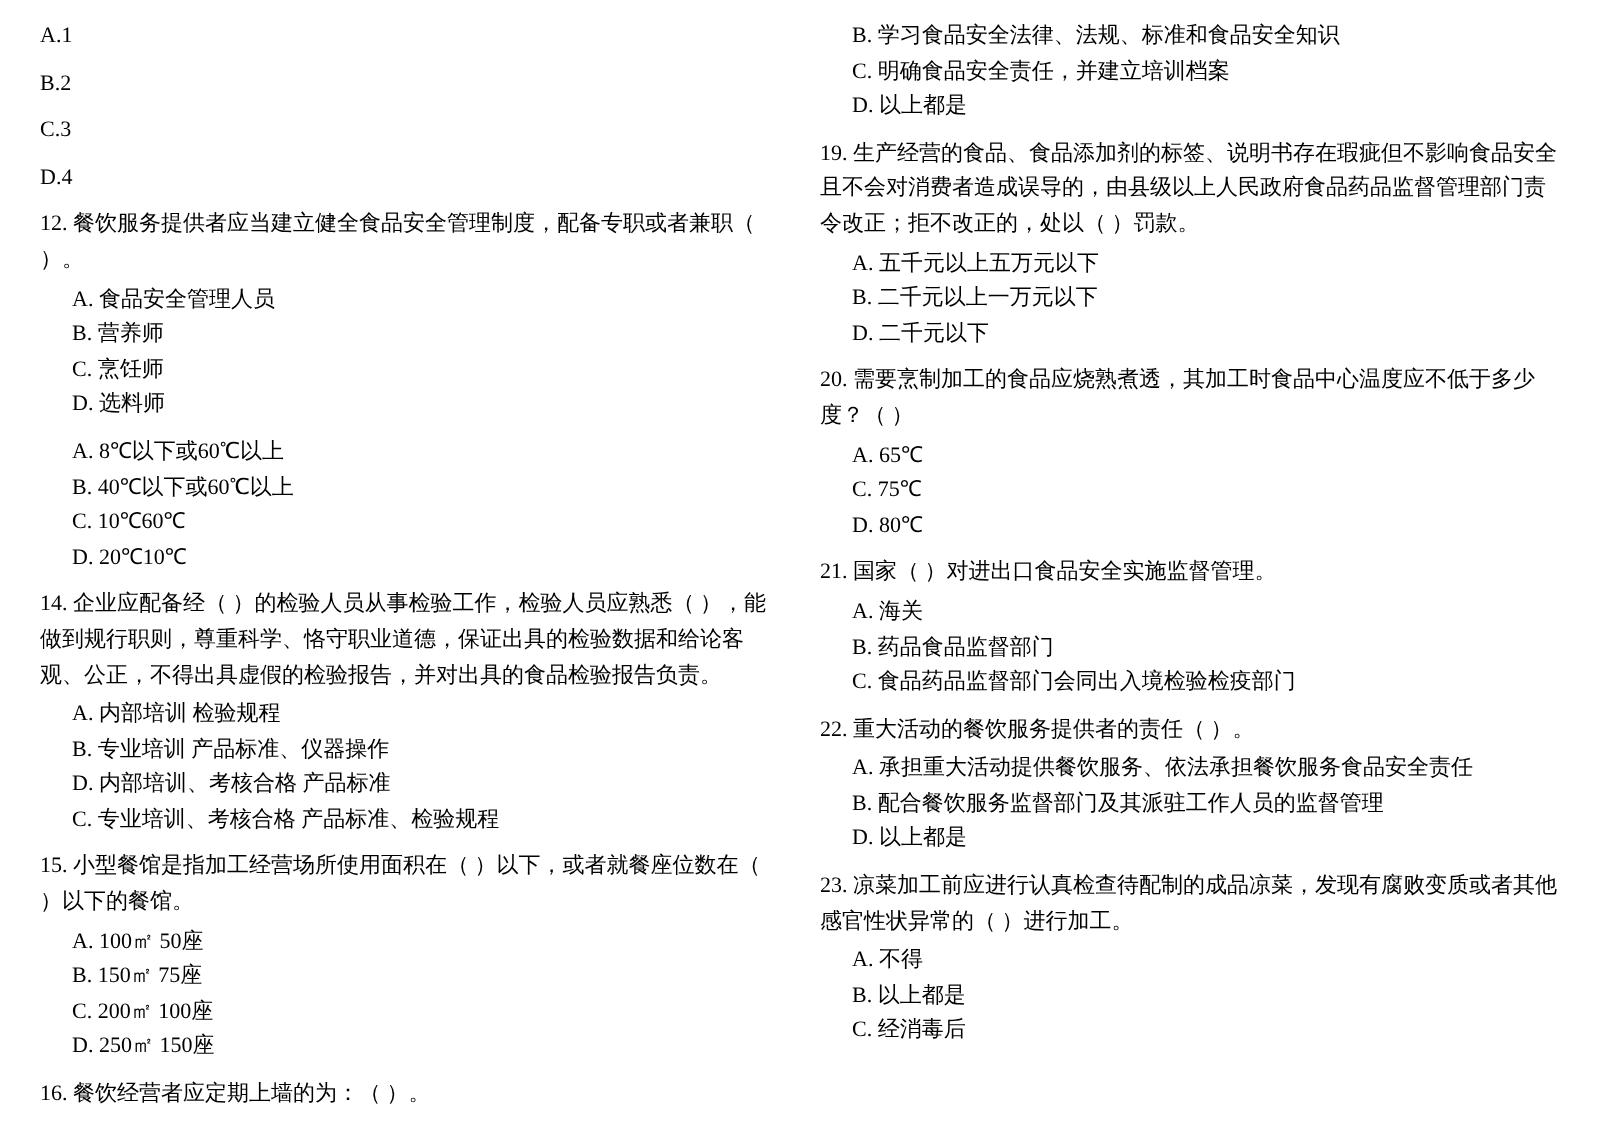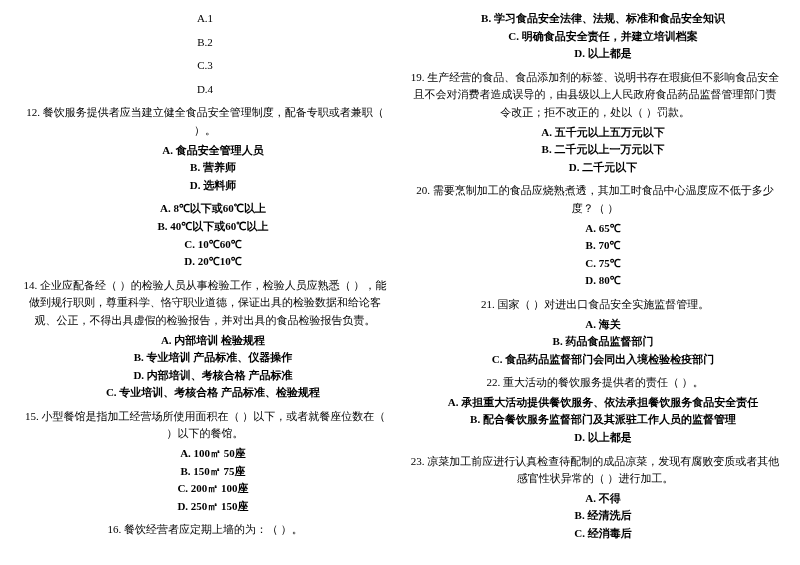--- a/index.html
+++ b/index.html
@@ -22,32 +22,30 @@
     .two-column {
       display: flex;
       gap: 20px;
     }
     .column {
       flex: 1;
     }
     .question-block {
       margin-bottom: 6px;
       line-height: 1.6;
-      text-align: center;
     }
     .question-text {
       display: block;
       text-indent: 0;
       margin-bottom: 2px;
     }
     .option {
       display: block;
       padding-left: 16px;
       line-height: 1.6;
-      font-weight: bold;
     }
   </style>
 </head>
 <body>
 
 <div class="page-container">
   <div class="two-column">
 
     <div class="column">
 
@@ -64,20 +62,21 @@
       </div>
 
       <div class="question-block">
         <span class="question-text">D.4</span>
       </div>
 
       <div class="question-block">
         <span class="question-text">12. 餐饮服务提供者应当建立健全食品安全管理制度，配备专职或者兼职（    ）。</span>
         <span class="option">A. 食品安全管理人员</span>
         <span class="option">B. 营养师</span>
+        <span class="option">C. 烹饪师</span>
         <span class="option">D. 选料师</span>
       </div>
 
       <div class="question-block">
         <span class="option">A. 8℃以下或60℃以上</span>
         <span class="option">B. 40℃以下或60℃以上</span>
         <span class="option">C. 10℃60℃</span>
         <span class="option">D. 20℃10℃</span>
       </div>
 
@@ -115,21 +114,20 @@
       <div class="question-block">
         <span class="question-text">19. 生产经营的食品、食品添加剂的标签、说明书存在瑕疵但不影响食品安全且不会对消费者造成误导的，由县级以上人民政府食品药品监督管理部门责令改正；拒不改正的，处以（    ）罚款。</span>
         <span class="option">A. 五千元以上五万元以下</span>
         <span class="option">B. 二千元以上一万元以下</span>
         <span class="option">D. 二千元以下</span>
       </div>
 
       <div class="question-block">
         <span class="question-text">20. 需要烹制加工的食品应烧熟煮透，其加工时食品中心温度应不低于多少度？（    ）</span>
         <span class="option">A. 65℃</span>
-        <span class="option">B. 70℃</span>
         <span class="option">C. 75℃</span>
         <span class="option">D. 80℃</span>
       </div>
 
       <div class="question-block">
         <span class="question-text">21. 国家（    ）对进出口食品安全实施监督管理。</span>
         <span class="option">A. 海关</span>
         <span class="option">B. 药品食品监督部门</span>
         <span class="option">C. 食品药品监督部门会同出入境检验检疫部门</span>
       </div>
@@ -137,21 +135,21 @@
       <div class="question-block">
         <span class="question-text">22. 重大活动的餐饮服务提供者的责任（    ）。</span>
         <span class="option">A. 承担重大活动提供餐饮服务、依法承担餐饮服务食品安全责任</span>
         <span class="option">B. 配合餐饮服务监督部门及其派驻工作人员的监督管理</span>
         <span class="option">D. 以上都是</span>
       </div>
 
       <div class="question-block">
         <span class="question-text">23. 凉菜加工前应进行认真检查待配制的成品凉菜，发现有腐败变质或者其他感官性状异常的（    ）进行加工。</span>
         <span class="option">A. 不得</span>
-        <span class="option">B. 经清洗后</span>
+        <span class="option">B. 以上都是</span>
         <span class="option">C. 经消毒后</span>
 
       </div>
 
     </div>
   </div>
 
 </div>
 
 </body></html>

